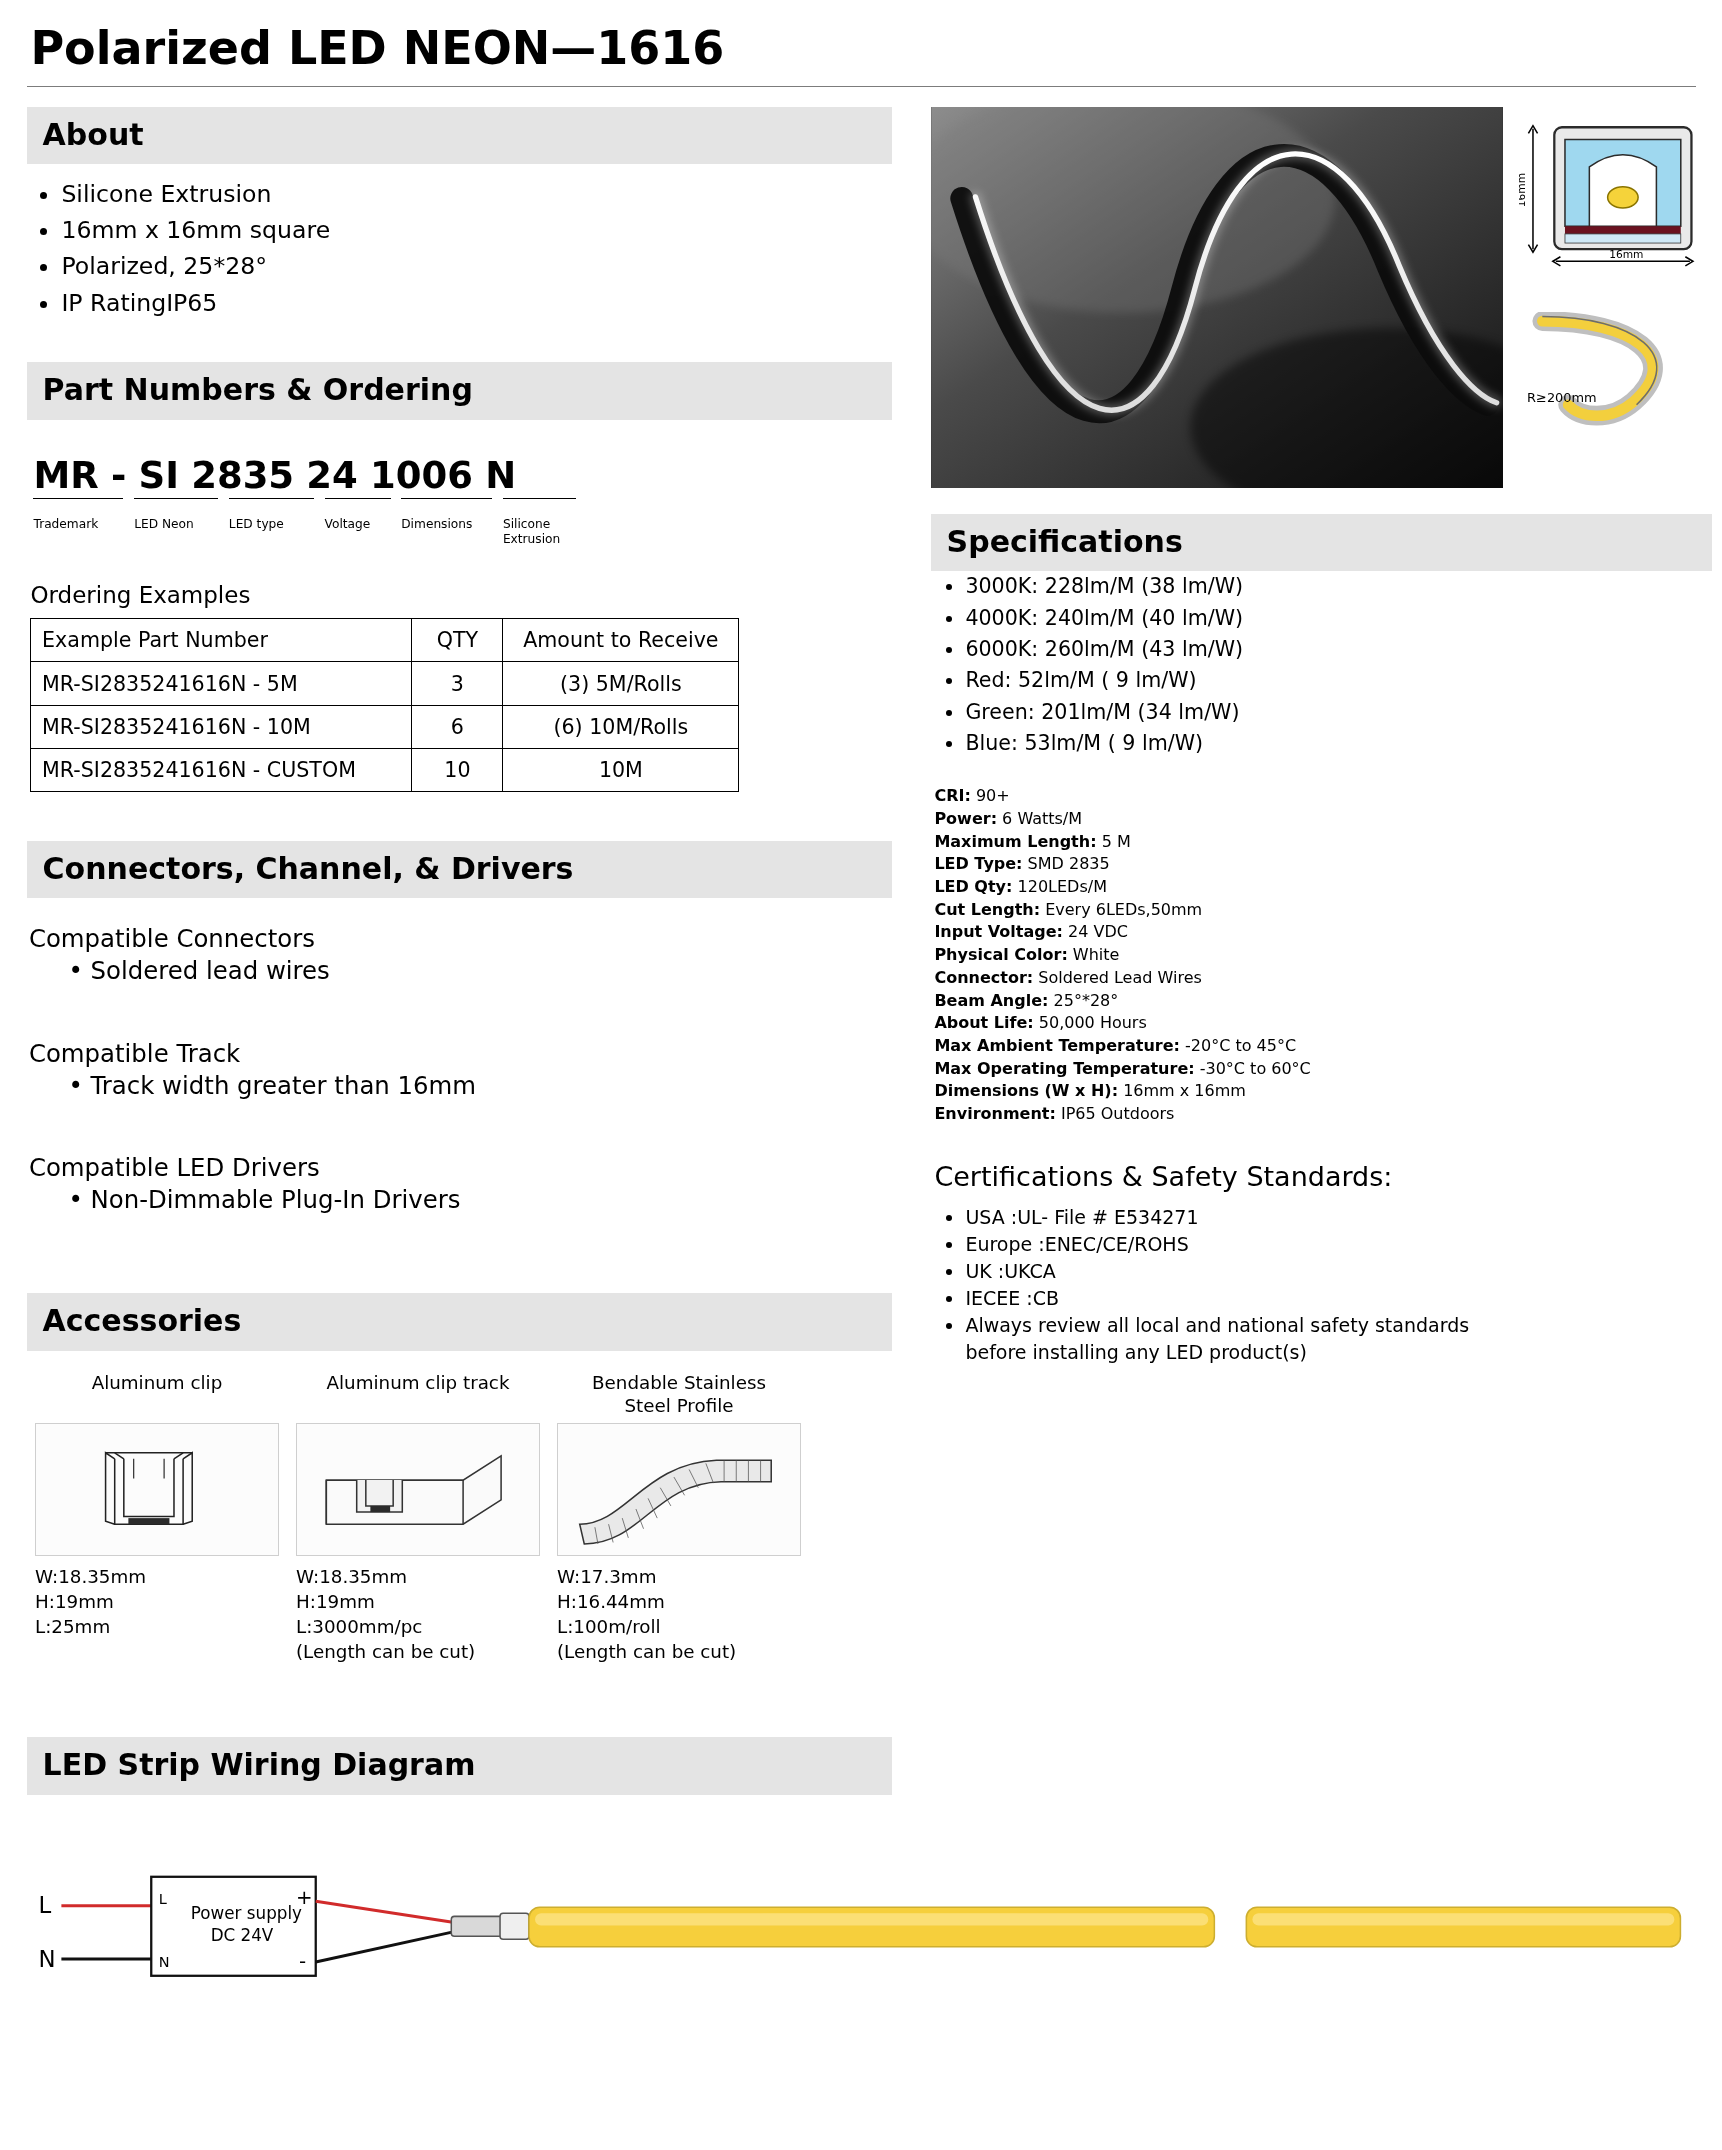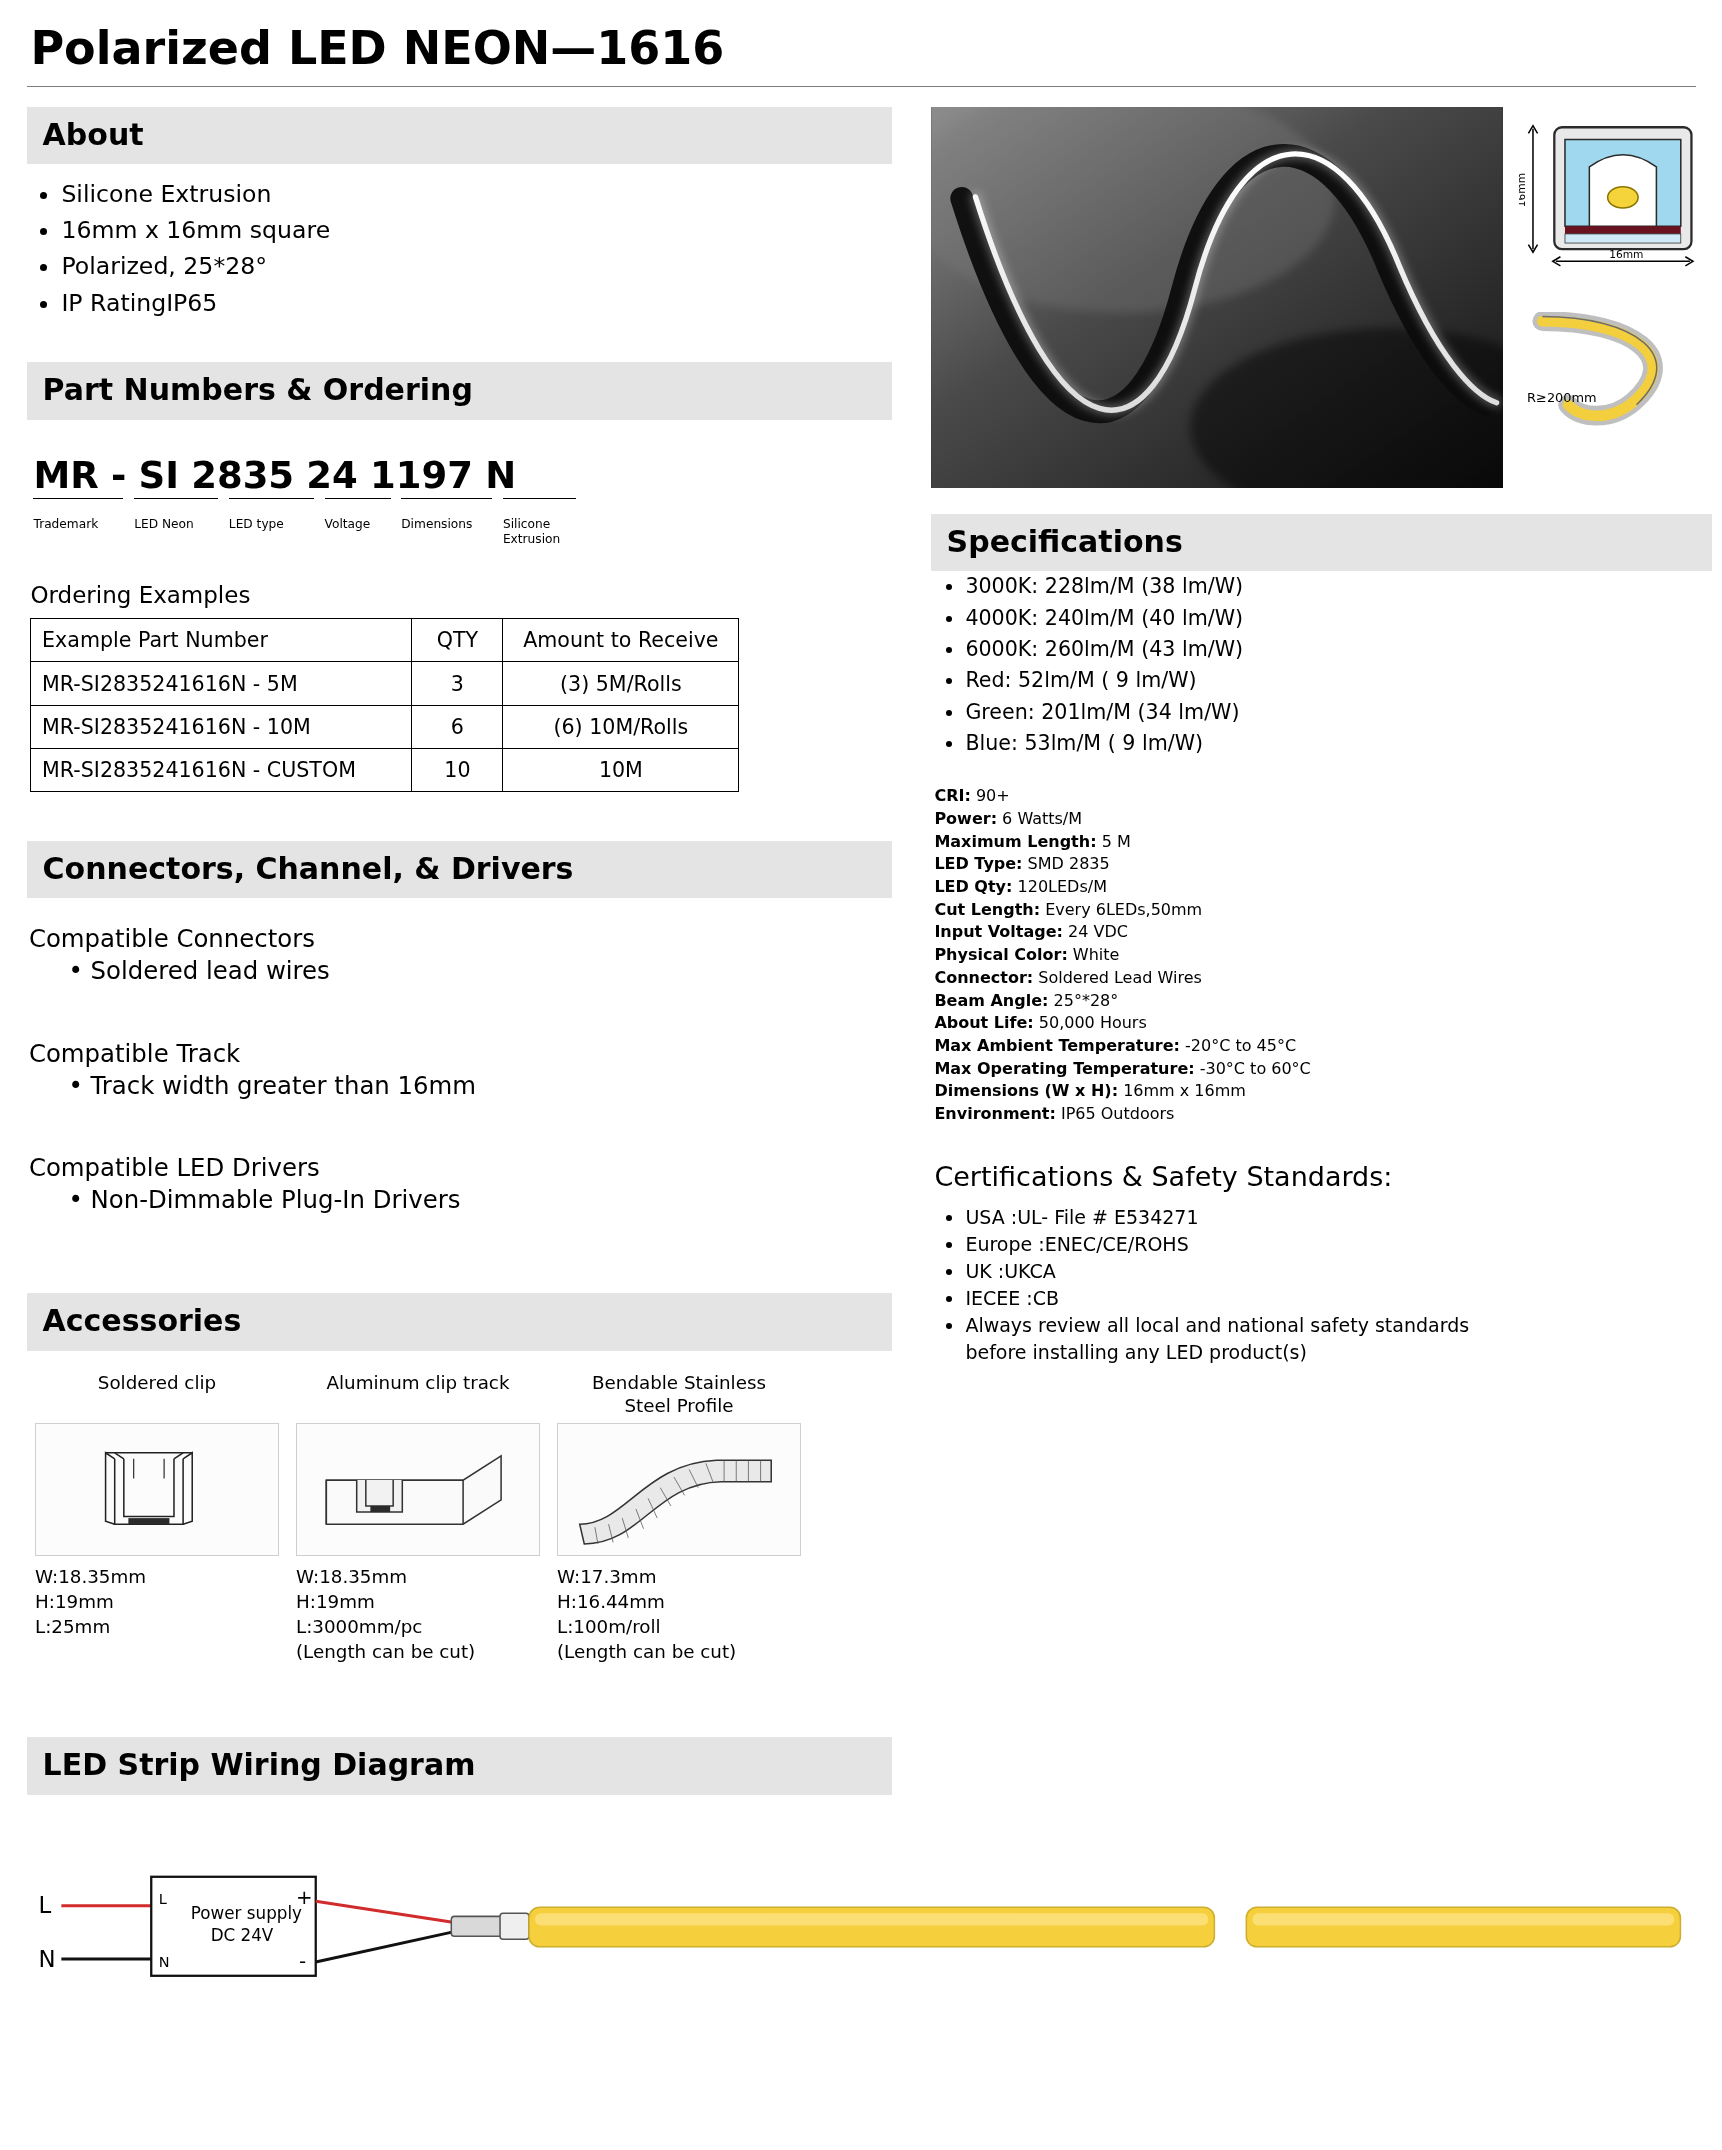--- a/index.html
+++ b/index.html
@@ -199,21 +199,21 @@
       <div style="height:40px"></div>
       <div class="bar">Part Numbers &amp; Ordering</div>
 
       <div class="pn-wrap">
         <div class="pn-row">
           <span class="pn-token">MR</span>
           <span class="pn-token">-</span>
           <span class="pn-token">SI</span>
           <span class="pn-token">2835</span>
           <span class="pn-token">24</span>
-          <span class="pn-token">1197</span>
+          <span class="pn-token">1006</span>
           <span class="pn-token">N</span>
         </div>
         <div class="pn-legend">
           <div class="pn-leg w1">Trademark</div>
           <div class="pn-leg w2">LED Neon</div>
           <div class="pn-leg w3">LED type</div>
           <div class="pn-leg w4">Voltage</div>
           <div class="pn-leg w5">Dimensions</div>
           <div class="pn-leg w6" style="white-space:pre-line">Silicone
 Extrusion</div>
@@ -266,21 +266,21 @@
         <div class="conn-head">Compatible LED Drivers</div>
         <div class="conn-sub">• Non-Dimmable Plug-In Drivers</div>
       </div>
 
       <div style="height:79px"></div>
       <div class="bar">Accessories</div>
 
       <div class="acc-row">
 
         <div class="acc-item">
-          <div class="acc-cap">Soldered clip</div>
+          <div class="acc-cap">Aluminum clip</div>
           <div class="acc-img">
             <svg width="175" height="114" viewBox="0 0 230 150">
               <g fill="none" stroke="#222" stroke-width="2">
                 <path d="M60 34 L60 120 L150 120 L150 34"></path>
                 <path d="M72 34 L72 110 L138 110 L138 34"></path>
                 <path d="M60 34 L48 26 L48 116 L60 120"></path>
                 <path d="M150 34 L162 26 L162 116 L150 120"></path>
                 <path d="M72 34 L60 26 M138 34 L150 26"></path>
                 <path d="M48 26 L162 26"></path>
                 <path d="M85 34 L85 60 M125 34 L125 60" stroke-width="1.5"></path>

